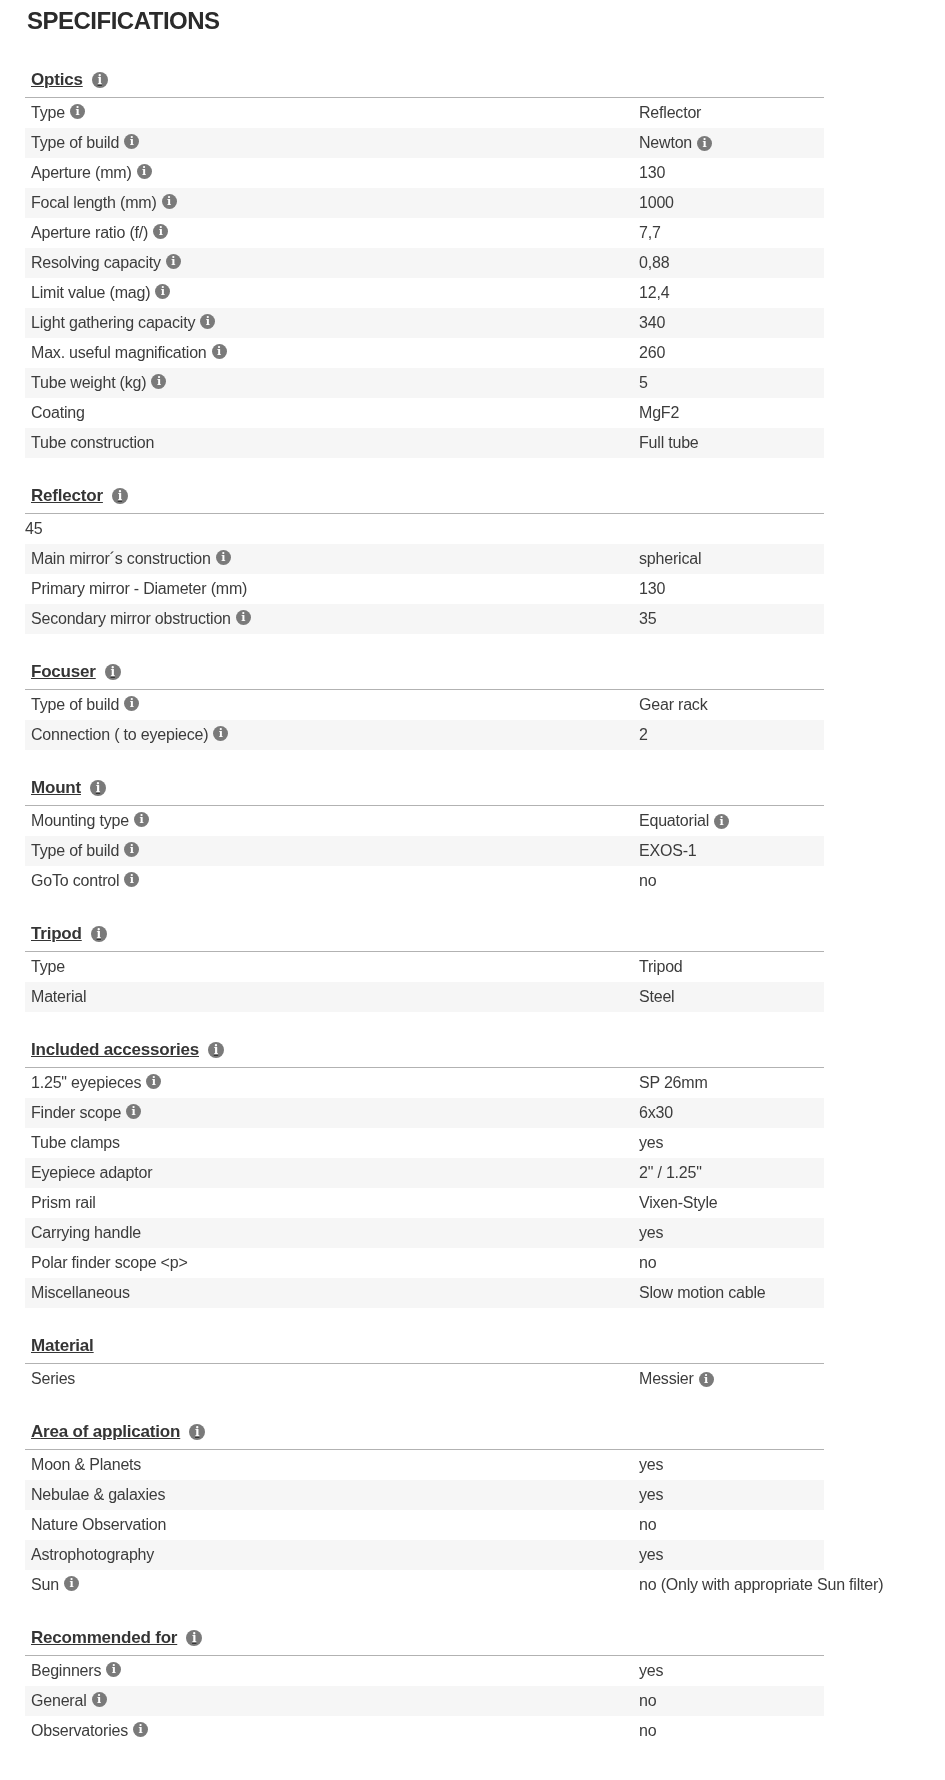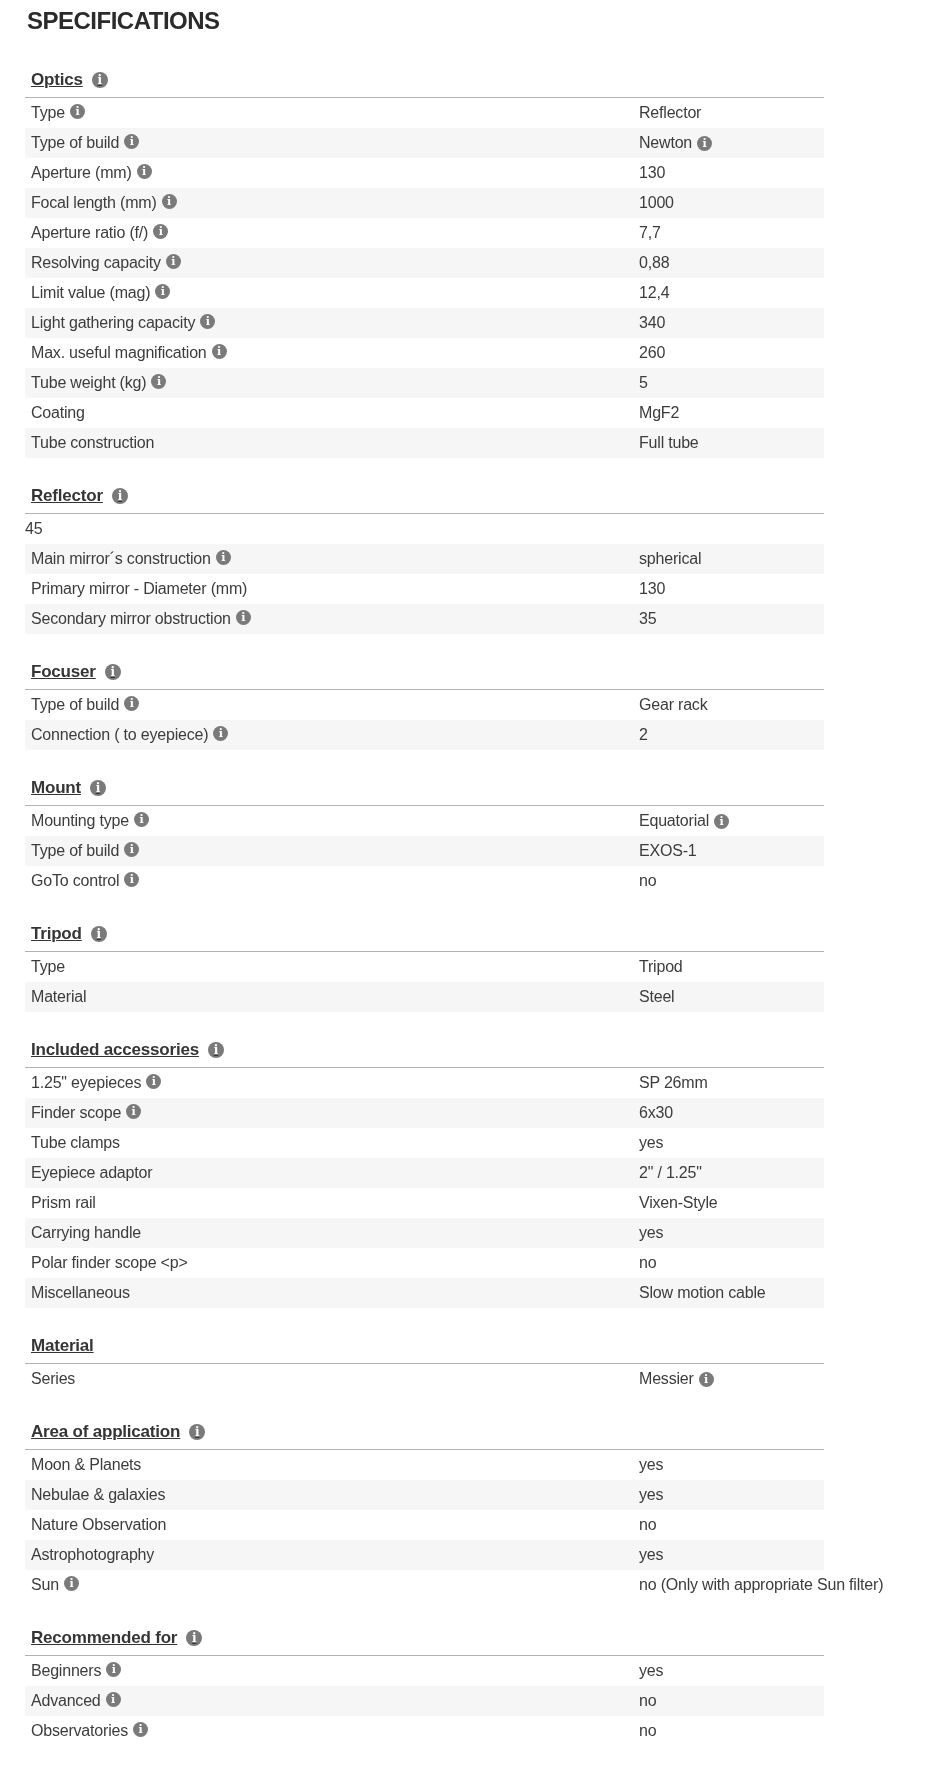--- a/index.html
+++ b/index.html
@@ -568,21 +568,21 @@
       <span class="info-icon">i</span>
     </div>
     <div class="cell-value">
       <span>yes</span>
 
     </div>
   </div>
 
   <div class="spec-row">
     <div class="cell-label">
-      <span>Advanced</span>
+      <span>General</span>
       <span class="info-icon">i</span>
     </div>
     <div class="cell-value">
       <span>no</span>
 
     </div>
   </div>
 
   <div class="spec-row">
     <div class="cell-label">

